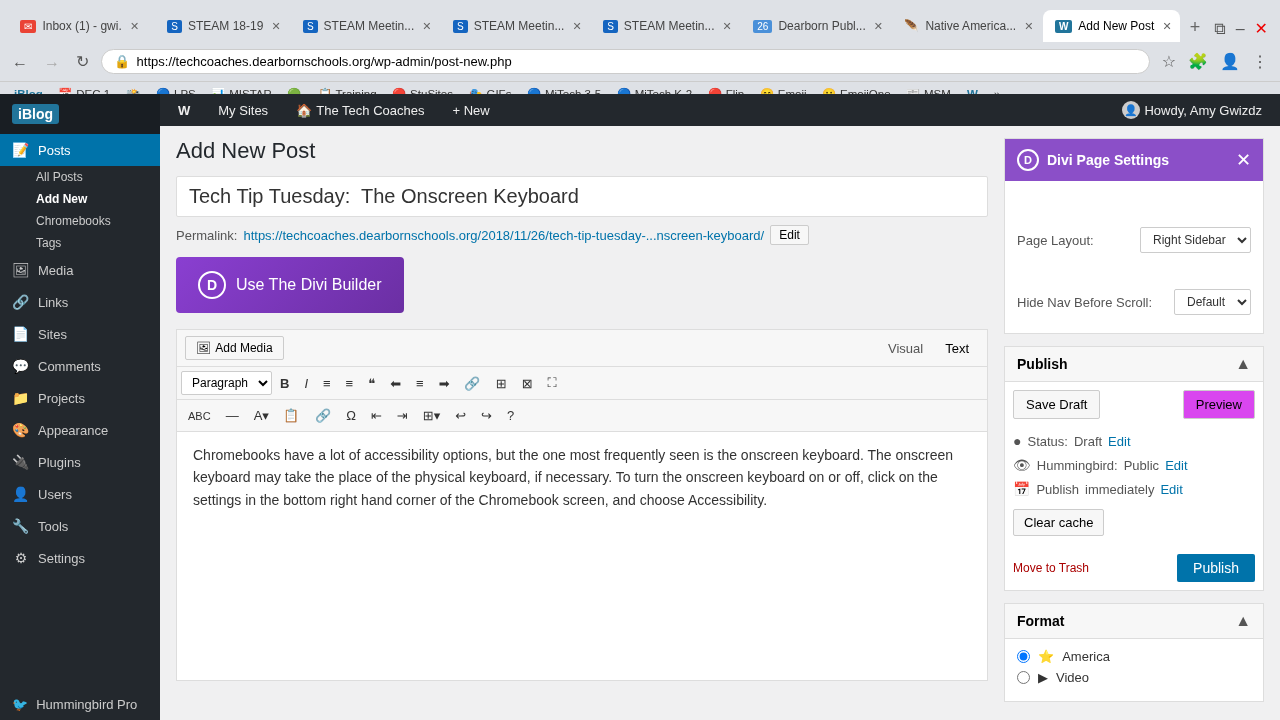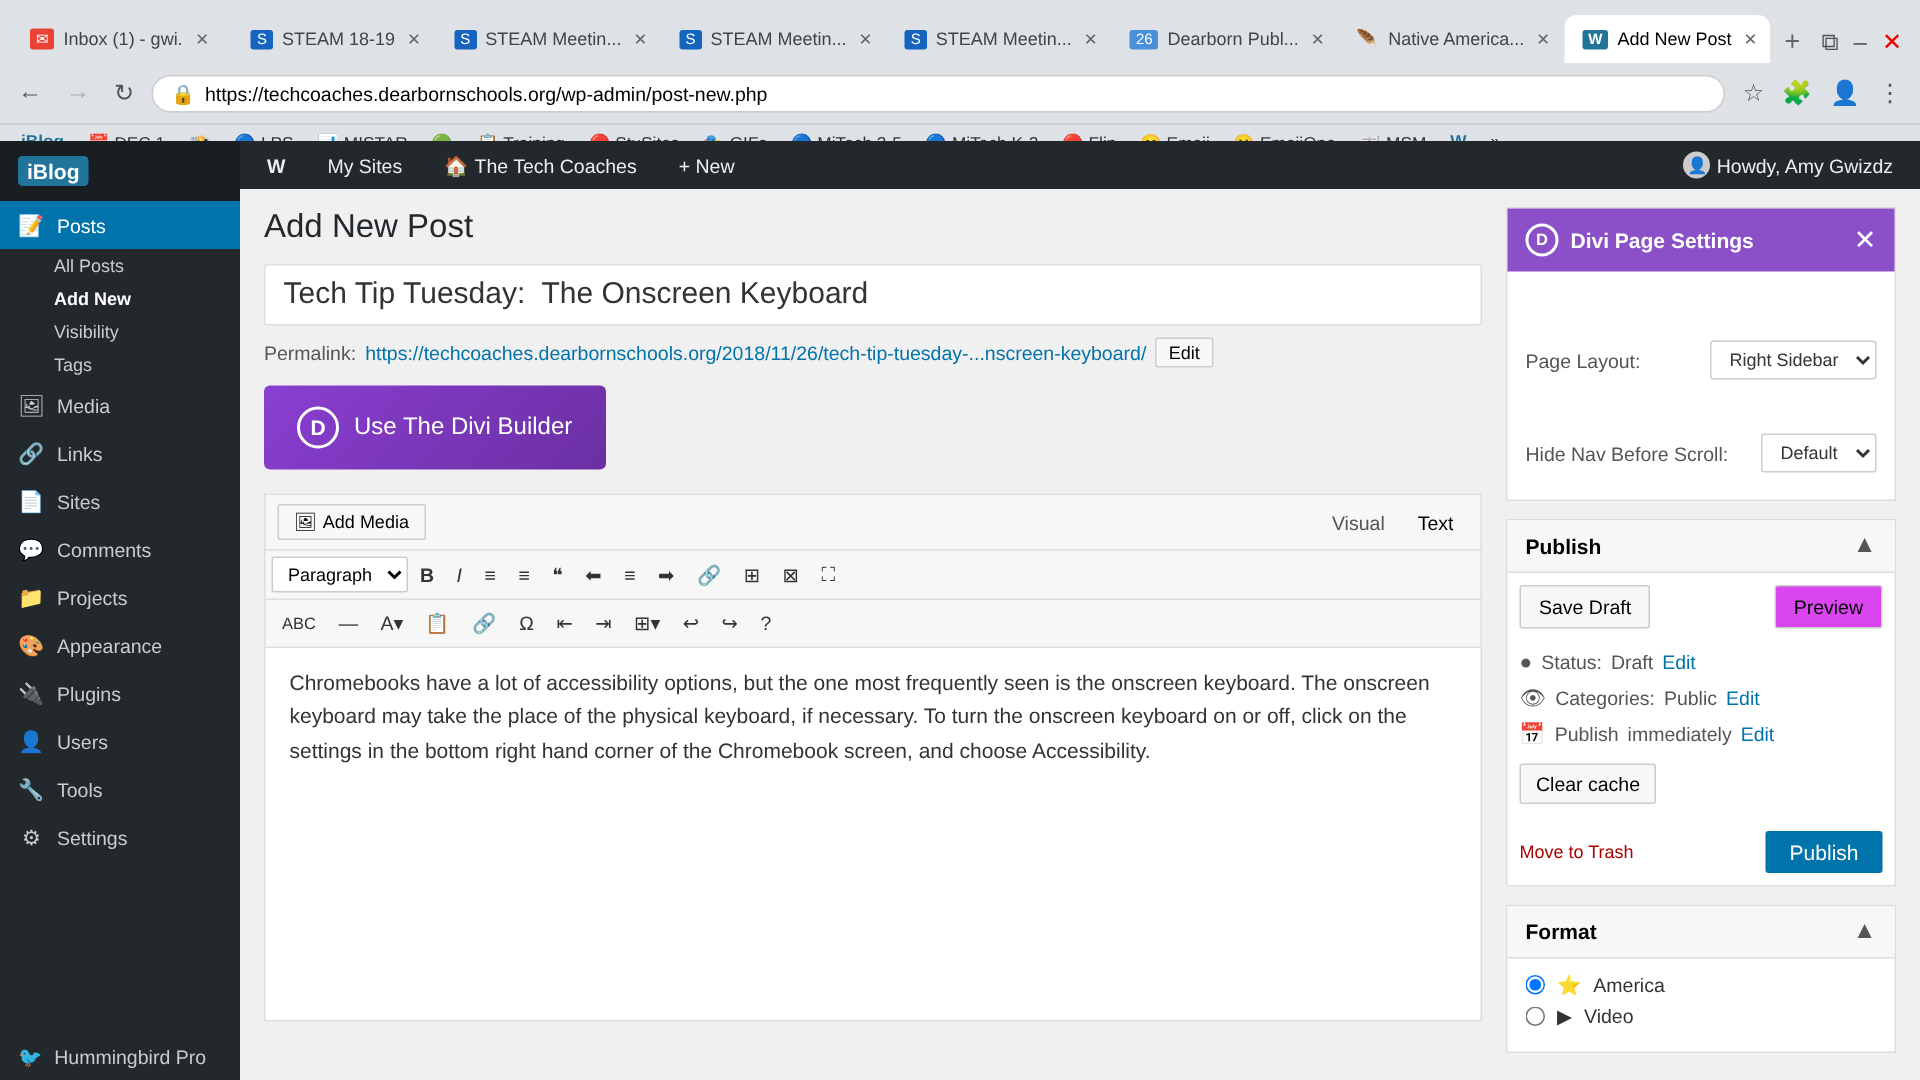--- a/index.html
+++ b/index.html
@@ -203,21 +203,21 @@
     </div>
     <div class="sidebar-menu">
 
       <div class="sidebar-item active">
         <span class="sidebar-icon">📝</span>
         <span>Posts</span>
       </div>
       <div class="sidebar-sub">
         <span class="sidebar-sub-item">All Posts</span>
         <span class="sidebar-sub-item active">Add New</span>
-        <span class="sidebar-sub-item">Visibility</span>
+        <span class="sidebar-sub-item">Chromebooks</span>
         <span class="sidebar-sub-item">Tags</span>
       </div>
       <div class="sidebar-item">
         <span class="sidebar-icon">🖼</span>
         <span>Media</span>
       </div>
       <div class="sidebar-item">
         <span class="sidebar-icon">🔗</span>
         <span>Links</span>
       </div>
@@ -397,21 +397,21 @@
             </div>
             <div class="publish-meta">
               <div class="publish-meta-row">
                 <span class="meta-icon">●</span>
                 <span>Status:</span>
                 <span>Draft</span>
                 <a href="#">Edit</a>
               </div>
               <div class="publish-meta-row">
                 <span class="meta-icon">👁</span>
-                <span>Categories:</span>
+                <span>Hummingbird:</span>
                 <span>Public</span>
                 <a href="#">Edit</a>
               </div>
               <div class="publish-meta-row">
                 <span class="meta-icon">📅</span>
                 <span>Publish</span>
                 <span>immediately</span>
                 <a href="#">Edit</a>
               </div>
             </div>

